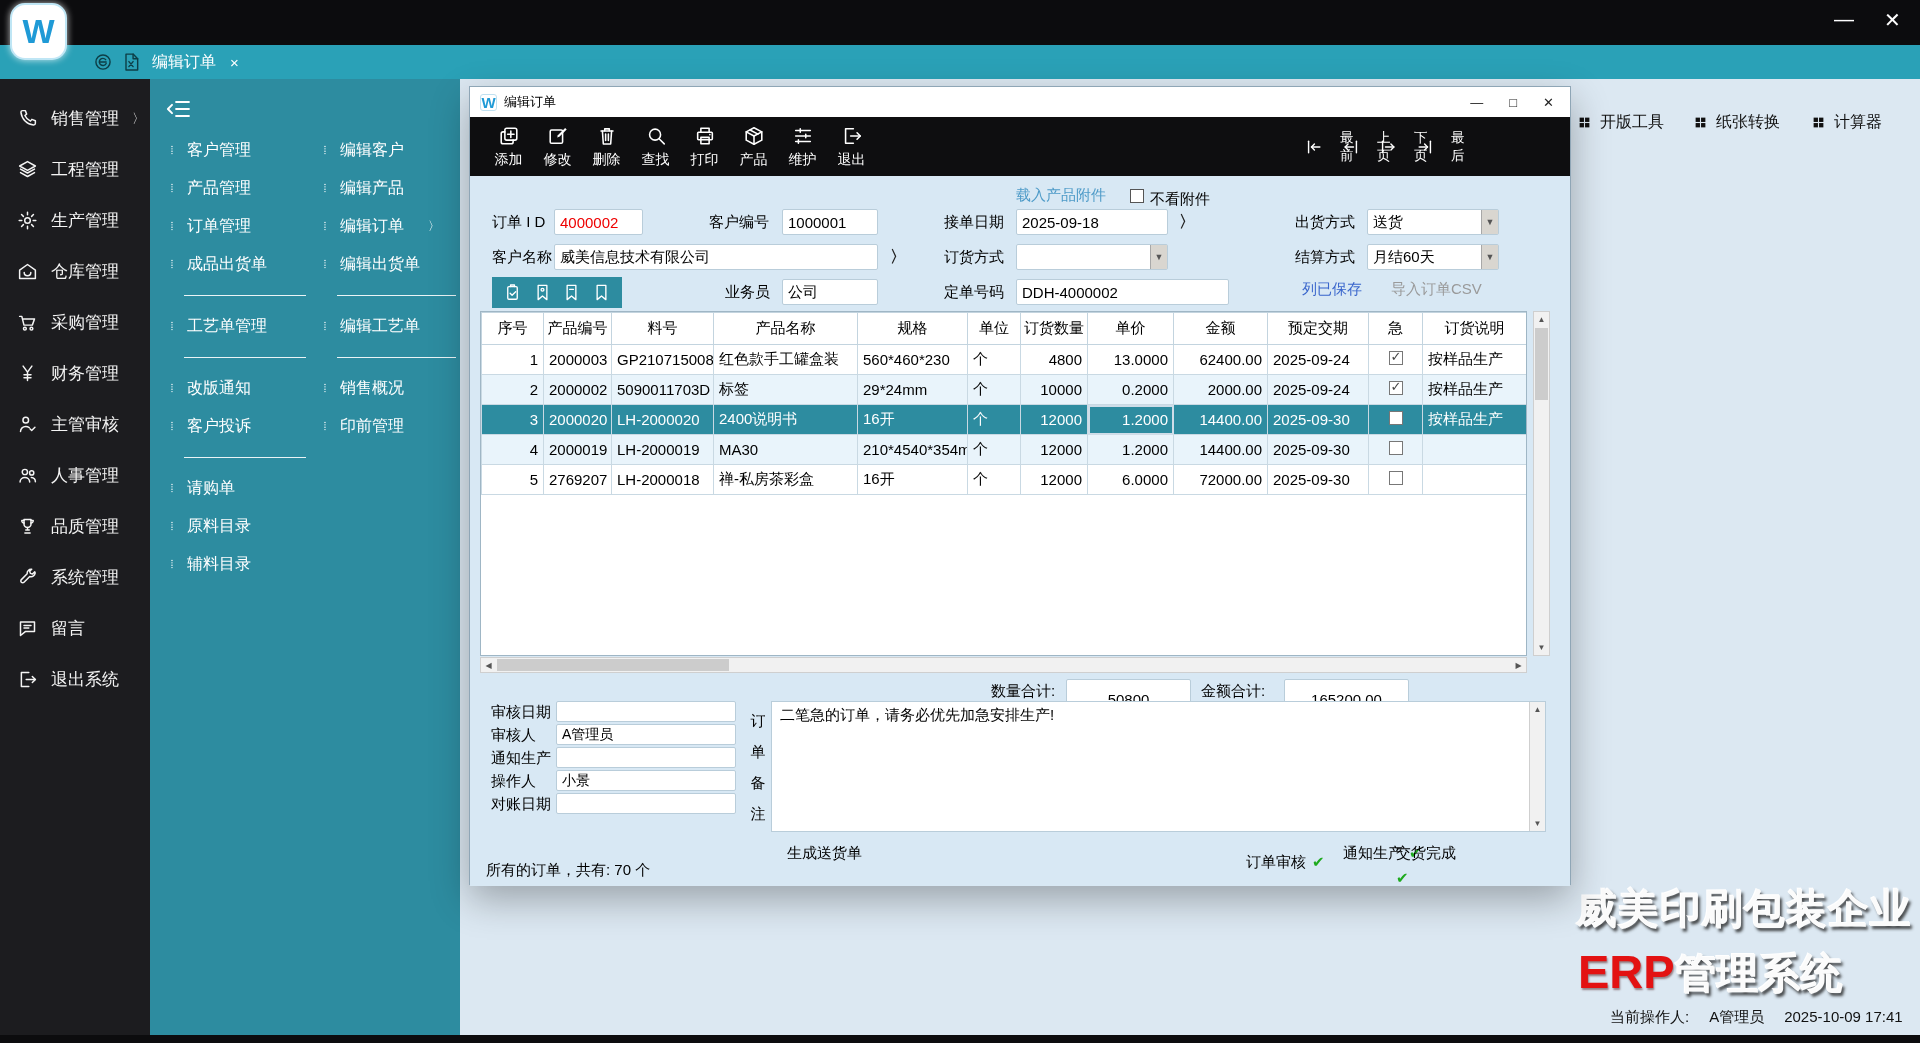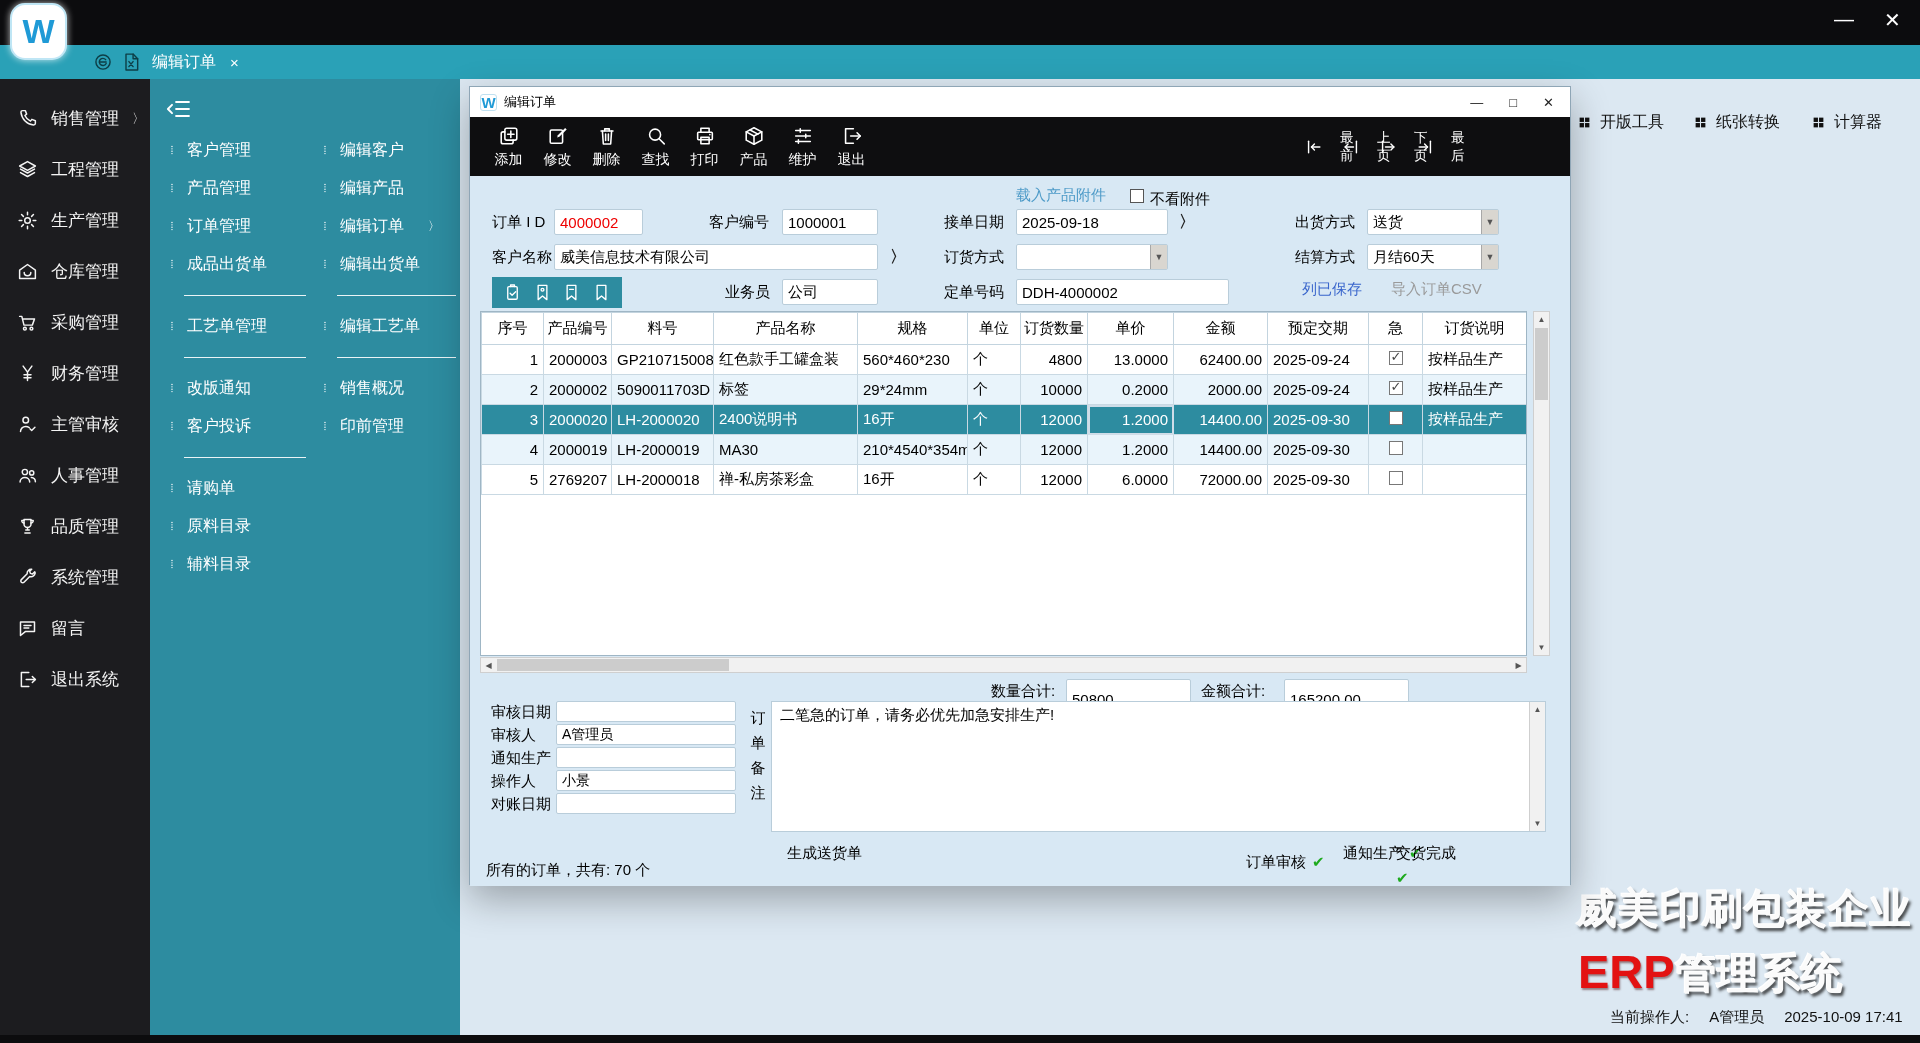--- a/index.html
+++ b/index.html
@@ -111,29 +111,29 @@
   .vsb .a1 { top:0; } .vsb .a2 { bottom:0; }
   .vsb .thumb { position:absolute; left:1px; top:16px; width:13px; height:72px; background:#ccc; cursor:pointer; }
   .hsb { position:absolute; left:10px; top:481px; width:1047px; height:16px; background:#f1f1f1; border:1px solid #cfcfcf; }
   .hsb .a1 { left:0; top:0; } .hsb .a2 { right:0; top:0; }
   .hsb .thumb { position:absolute; left:16px; top:1px; height:12px; width:232px; background:#ccc; cursor:pointer; }
   .nsb { position:absolute; left:1059px; top:526px; width:16px; height:129px; background:#f1f1f1; border-left:1px solid #cfcfcf; }
   .nsb .a1 { top:0; } .nsb .a2 { bottom:0; }
 
   
   .tot-lbl { position:absolute; top:506px; font-size:15px; }
-  .tot-inp { position:absolute; top:503px; height:41px; text-align:left; }
+  .tot-inp { position:absolute; top:503px; height:41px; text-align:center; }
 
   
   .rev { position:absolute; left:21px; top:525px; width:270px; }
   .rev-row { position:relative; height:23px; }
   .rev-row .lbl2 { position:absolute; left:0; top:2px; font-size:15px; white-space:nowrap; }
   .rev-row input { position:absolute; left:65px; top:0; width:180px; height:21px; background:#fff;
     border:1px solid #b9cdda; border-radius:2px; font-size:14px; padding:0 5px; font-family:inherit; }
-  .note-lbl { position:absolute; left:280px; top:529px; width:16px; font-size:15px; line-height:25px;
+  .note-lbl { position:absolute; left:280px; top:529px; width:16px; font-size:15px; line-height:31px;
     word-break:break-all; text-align:center; }
   .note { position:absolute; left:301px; top:525px; width:775px; height:131px; background:#fff;
     border:1px solid #b9cdda; resize:none; font-size:15px; font-family:inherit; padding:4px 22px 4px 8px; }
 
   
   .gen-link { position:absolute; left:317px; top:668px; cursor:pointer; }
   .fstatus { position:absolute; top:668px; display:flex; gap:6px; cursor:pointer; white-space:nowrap; }
   .fstatus .chk { color:#1daa1d; font-weight:bold; }
   .fs1 { left:776px;margin-top:9px; } .fs2 { left:873px; } .fs3 { left:926px;flex-direction:column; }
   .count { position:absolute; left:16px; top:685px; }

